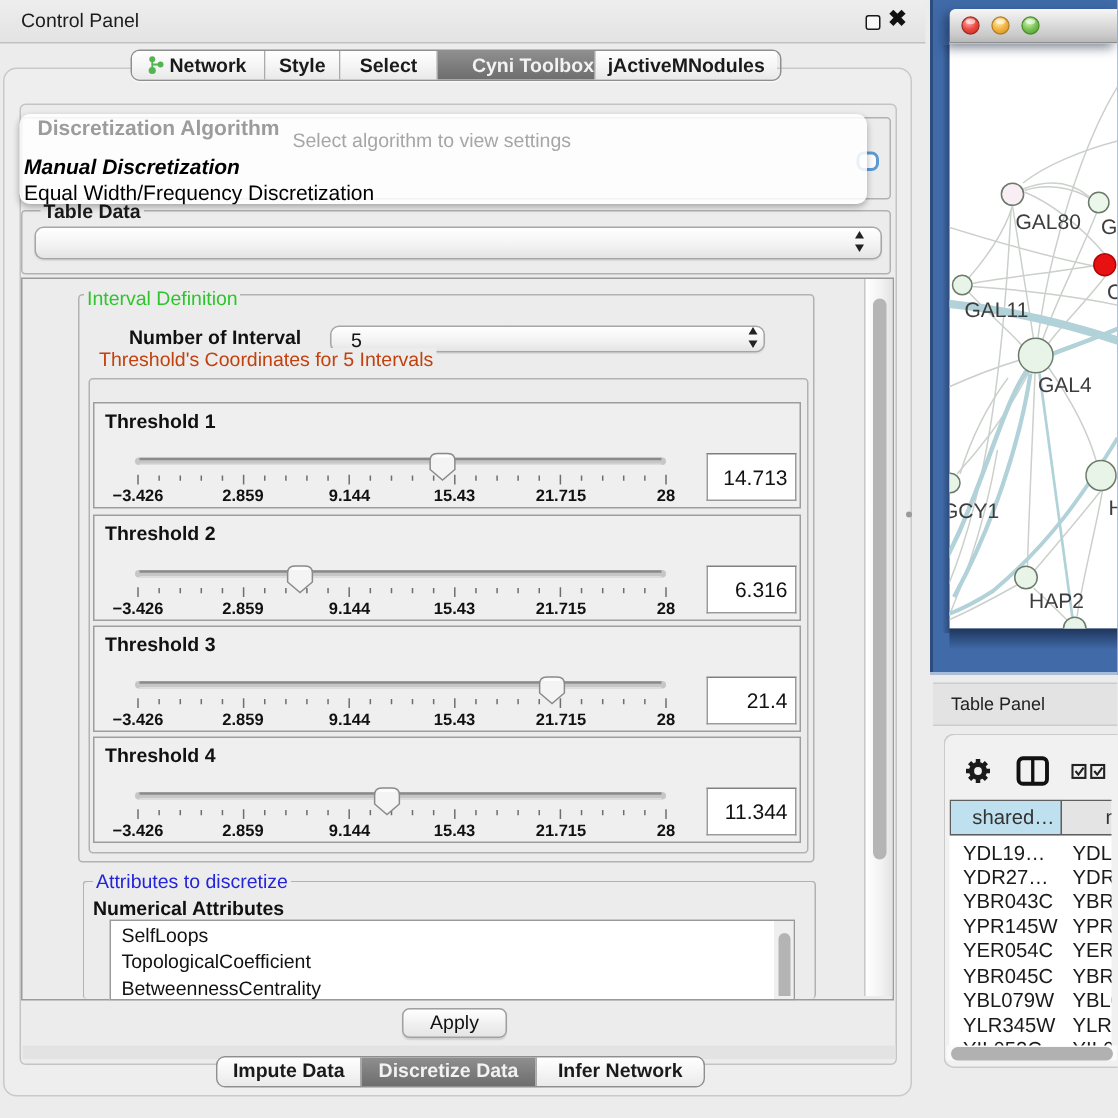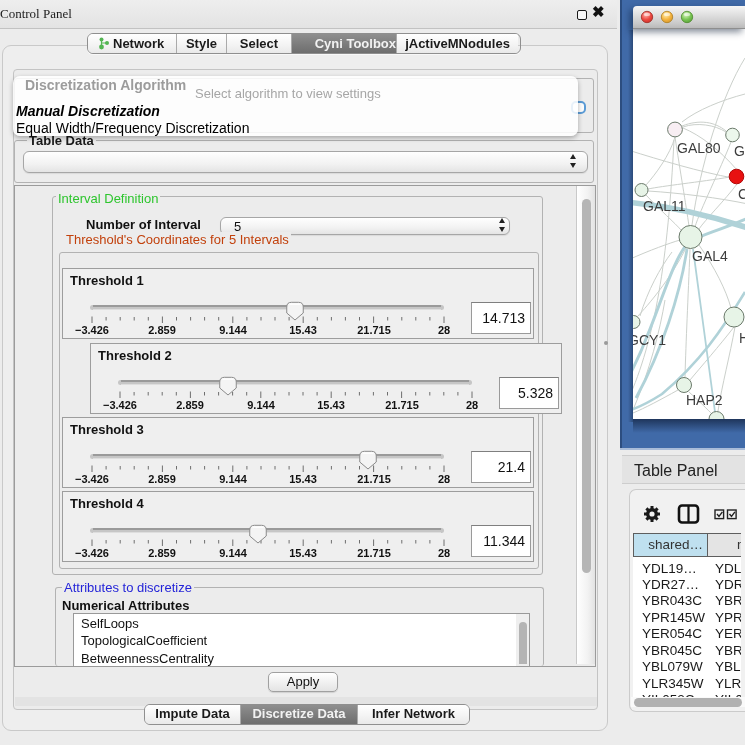--- a/index.html
+++ b/index.html
@@ -21,21 +21,21 @@
           text-align:right;line-height:30px;padding-right:5px;}
   .seg{display:inline-block;height:100%;box-sizing:border-box;
        background:linear-gradient(#ffffff,#f4f4f4 55%,#e9e9e9);color:#1a1a1a;
        font-size:13px;font-weight:bold;text-align:center;}
   .seg.dark{background:linear-gradient(#8f8f8f,#7c7c7c 55%,#6e6e6e);color:#f2f2f2;}
 </style>
 </head>
 <body>
 
 <div class="abs" style="left:0;top:0;width:617px;height:28px;background:linear-gradient(#eeeeee,#e3e3e3);border-bottom:1px solid #c2c2c2;">
-  <div class="abs" style="left:0;top:6px;font-size:13px;color:#1c1c1c;font-family:Liberation Serif, serif;">Control Panel</div>
+  <div class="abs" style="left:14px;top:6px;font-size:13px;color:#1c1c1c;">Control Panel</div>
   <div class="abs" style="left:577px;top:10px;width:8px;height:8px;border:1.6px solid #1a1a1a;border-radius:2px;background:#f8f8f8;"></div>
   <div class="abs" style="left:592px;top:3px;font-size:15px;font-weight:bold;color:#111;">✖</div>
 </div>
 
 <div class="abs" style="left:2px;top:45px;width:604px;height:684px;background:#eeeeee;border:1px solid #c9c9c9;border-radius:9px;"></div>
 <div class="abs" style="left:13px;top:69px;width:583px;height:639px;background:#ececec;border:1px solid #c4c4c4;border-radius:4px;"></div>
 <div class="abs" style="left:15px;top:697px;width:582px;height:9px;background:#e3e3e3;"></div>
 
 <div class="abs" style="left:87px;top:33px;width:432px;height:19px;border:1px solid #8f8f8f;border-radius:6px;overflow:hidden;font-size:0;box-shadow:0 1px 0 rgba(255,255,255,0.6);">
   <div class="seg" style="width:89px;line-height:19px;border-right:1px solid #aaa;text-align:left;padding-left:10px;">
@@ -122,21 +122,21 @@
       <text x="99" y="65" font-size="11" font-weight="bold" fill="#111" text-anchor="middle" font-family="Liberation Sans">2.859</text>
       <text x="170" y="65" font-size="11" font-weight="bold" fill="#111" text-anchor="middle" font-family="Liberation Sans">9.144</text>
       <text x="240" y="65" font-size="11" font-weight="bold" fill="#111" text-anchor="middle" font-family="Liberation Sans">15.43</text>
       <text x="311" y="65" font-size="11" font-weight="bold" fill="#111" text-anchor="middle" font-family="Liberation Sans">21.715</text>
       <text x="381" y="65" font-size="11" font-weight="bold" fill="#111" text-anchor="middle" font-family="Liberation Sans">28</text>
     <path d="M223.75 38 q0-4.7 4.7-4.7 h7.1 q4.7 0 4.7 4.7 v6 l-8.25 7 l-8.25-7 z" fill="#f4f4f4" stroke="#8a8a8a" stroke-width="1"></path>
       <path d="M226.5 35.2 h11" stroke="#fdfdfd" stroke-width="1.6" fill="none"></path>
   </svg>
   <div class="vfield">14.713</div>
 </div>
-<div class="tbox" style="top:343px;margin-left:28px;">
+<div class="tbox" style="top:343px;">
   <div class="tlabel">Threshold 2</div>
   <svg width="470" height="69" style="position:absolute;left:0;top:0;">
     <rect x="27" y="36" width="354" height="5" rx="2.5" fill="#c6c6c6"></rect>
     <path d="M30 37 h348" stroke="#8b8b8b" stroke-width="1.6" fill="none"></path>
     <path d="M30 40.5 h348" stroke="#dedede" stroke-width="1" fill="none"></path>
     <line x1="29.0" y1="47.5" x2="29.0" y2="54.0" stroke="#6e6e6e" stroke-width="1"></line>
       <line x1="43.1" y1="48.0" x2="43.1" y2="51.5" stroke="#6e6e6e" stroke-width="1"></line>
       <line x1="57.2" y1="48.0" x2="57.2" y2="51.5" stroke="#6e6e6e" stroke-width="1"></line>
       <line x1="71.2" y1="48.0" x2="71.2" y2="51.5" stroke="#6e6e6e" stroke-width="1"></line>
       <line x1="85.3" y1="48.0" x2="85.3" y2="51.5" stroke="#6e6e6e" stroke-width="1"></line>
@@ -163,21 +163,21 @@
       <line x1="381.0" y1="47.5" x2="381.0" y2="54.0" stroke="#6e6e6e" stroke-width="1"></line>
     <text x="29" y="65" font-size="11" font-weight="bold" fill="#111" text-anchor="middle" font-family="Liberation Sans">−3.426</text>
       <text x="99" y="65" font-size="11" font-weight="bold" fill="#111" text-anchor="middle" font-family="Liberation Sans">2.859</text>
       <text x="170" y="65" font-size="11" font-weight="bold" fill="#111" text-anchor="middle" font-family="Liberation Sans">9.144</text>
       <text x="240" y="65" font-size="11" font-weight="bold" fill="#111" text-anchor="middle" font-family="Liberation Sans">15.43</text>
       <text x="311" y="65" font-size="11" font-weight="bold" fill="#111" text-anchor="middle" font-family="Liberation Sans">21.715</text>
       <text x="381" y="65" font-size="11" font-weight="bold" fill="#111" text-anchor="middle" font-family="Liberation Sans">28</text>
     <path d="M128.75 38 q0-4.7 4.7-4.7 h7.1 q4.7 0 4.7 4.7 v6 l-8.25 7 l-8.25-7 z" fill="#f4f4f4" stroke="#8a8a8a" stroke-width="1"></path>
       <path d="M131.5 35.2 h11" stroke="#fdfdfd" stroke-width="1.6" fill="none"></path>
   </svg>
-  <div class="vfield">5.328</div>
+  <div class="vfield">6.316</div>
 </div>
 <div class="tbox" style="top:417px;">
   <div class="tlabel">Threshold 3</div>
   <svg width="470" height="69" style="position:absolute;left:0;top:0;">
     <rect x="27" y="36" width="354" height="5" rx="2.5" fill="#c6c6c6"></rect>
     <path d="M30 37 h348" stroke="#8b8b8b" stroke-width="1.6" fill="none"></path>
     <path d="M30 40.5 h348" stroke="#dedede" stroke-width="1" fill="none"></path>
     <line x1="29.0" y1="47.5" x2="29.0" y2="54.0" stroke="#6e6e6e" stroke-width="1"></line>
       <line x1="43.1" y1="48.0" x2="43.1" y2="51.5" stroke="#6e6e6e" stroke-width="1"></line>
       <line x1="57.2" y1="48.0" x2="57.2" y2="51.5" stroke="#6e6e6e" stroke-width="1"></line>
@@ -364,21 +364,21 @@
 <text x="692" y="261">GAL4</text>
 <text x="628" y="345">GCY1</text>
 <text x="739" y="343">H</text>
 <text x="686" y="405">HAP2</text>
 </g>
 </svg>
 
 <div class="abs" style="left:604px;top:341px;width:4px;height:4px;border-radius:2px;background:#9a9a9a;"></div>
 
 <div class="abs" style="left:622px;top:455px;width:123px;height:27px;background:#e3e3e3;border-top:1px solid #cdcdcd;border-bottom:1px solid #cdcdcd;">
-  <div class="abs" style="left:12px;top:6px;font-size:16px;color:#222;">Table Panel</div>
+  <div class="abs" style="left:12px;top:6px;font-size:12px;color:#222;">Table Panel</div>
 </div>
 <div class="abs" style="left:629px;top:489px;width:116px;height:221px;background:#f1f1f1;border:1px solid #cbcbcb;border-radius:7px 0 0 7px;border-right:none;"></div>
 
 <svg class="abs" style="left:641px;top:504px;" width="100" height="21" viewBox="0 0 100 21">
 
   <g fill="#1a1a1a">
     <circle cx="11" cy="10" r="6"></circle>
     <g stroke="#1a1a1a" stroke-width="3">
       <path d="M11 2 V18 M3 10 H19 M5.4 4.4 L16.6 15.6 M16.6 4.4 L5.4 15.6"></path>
     </g>

